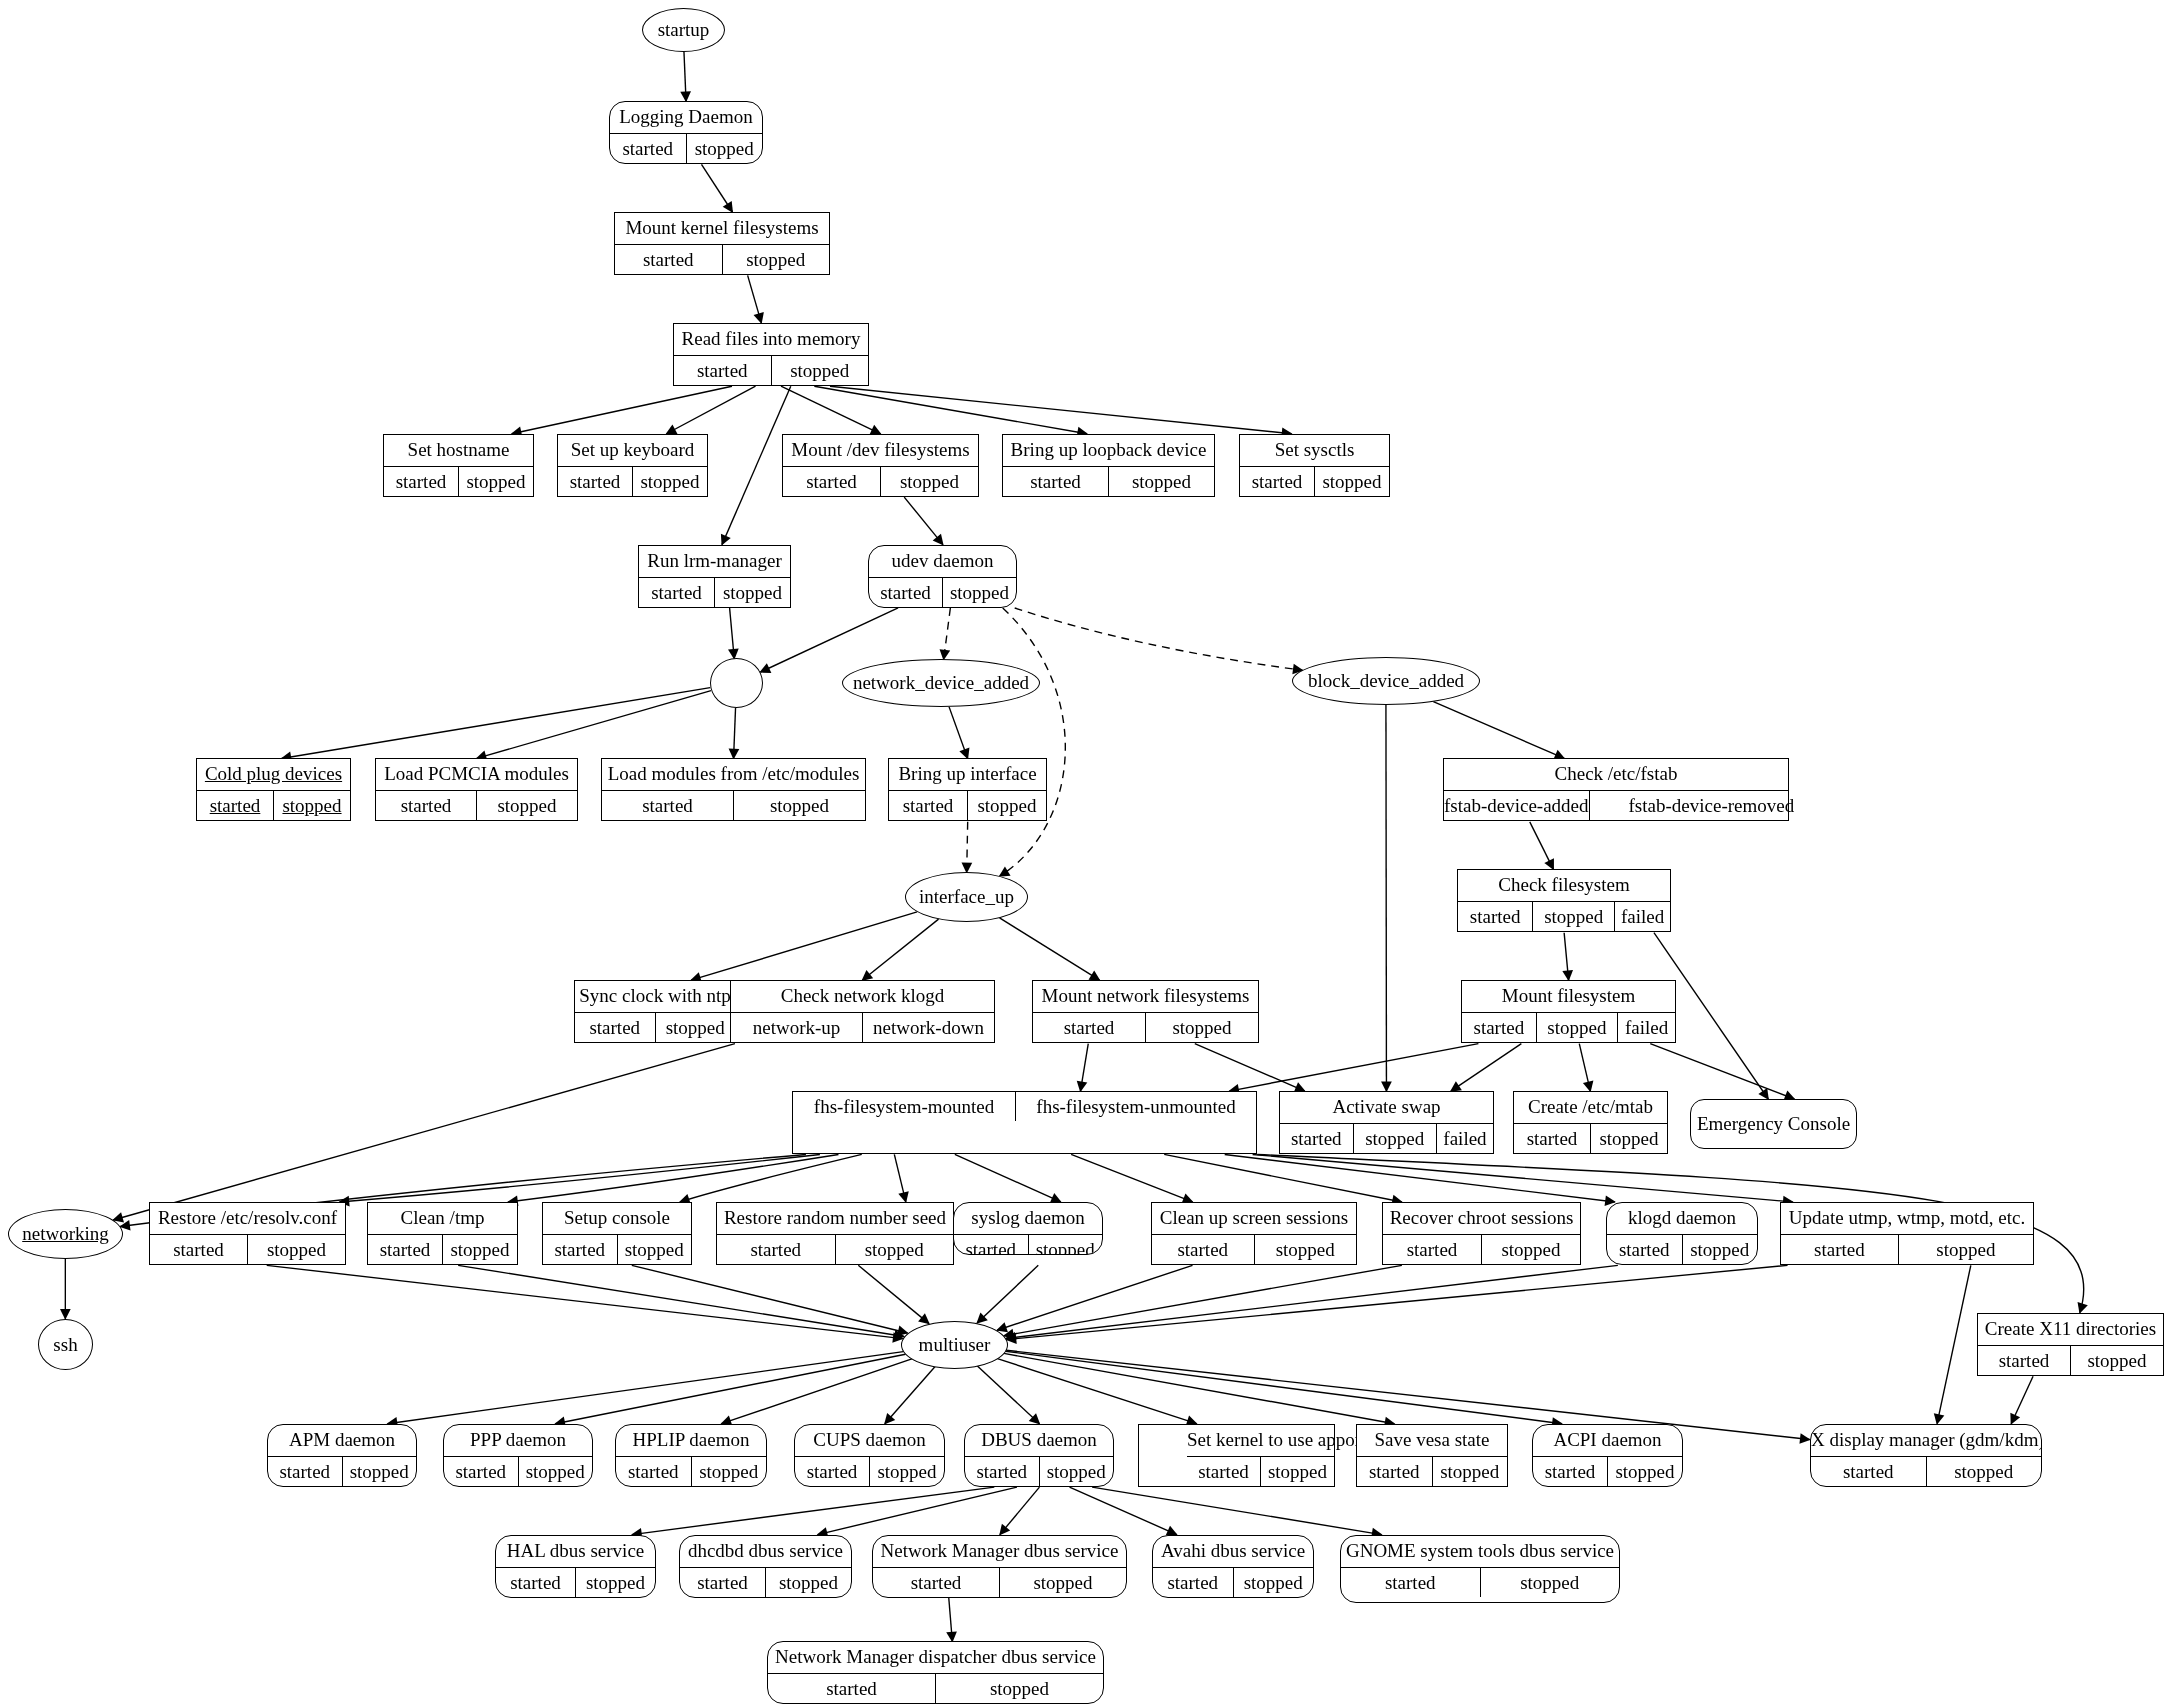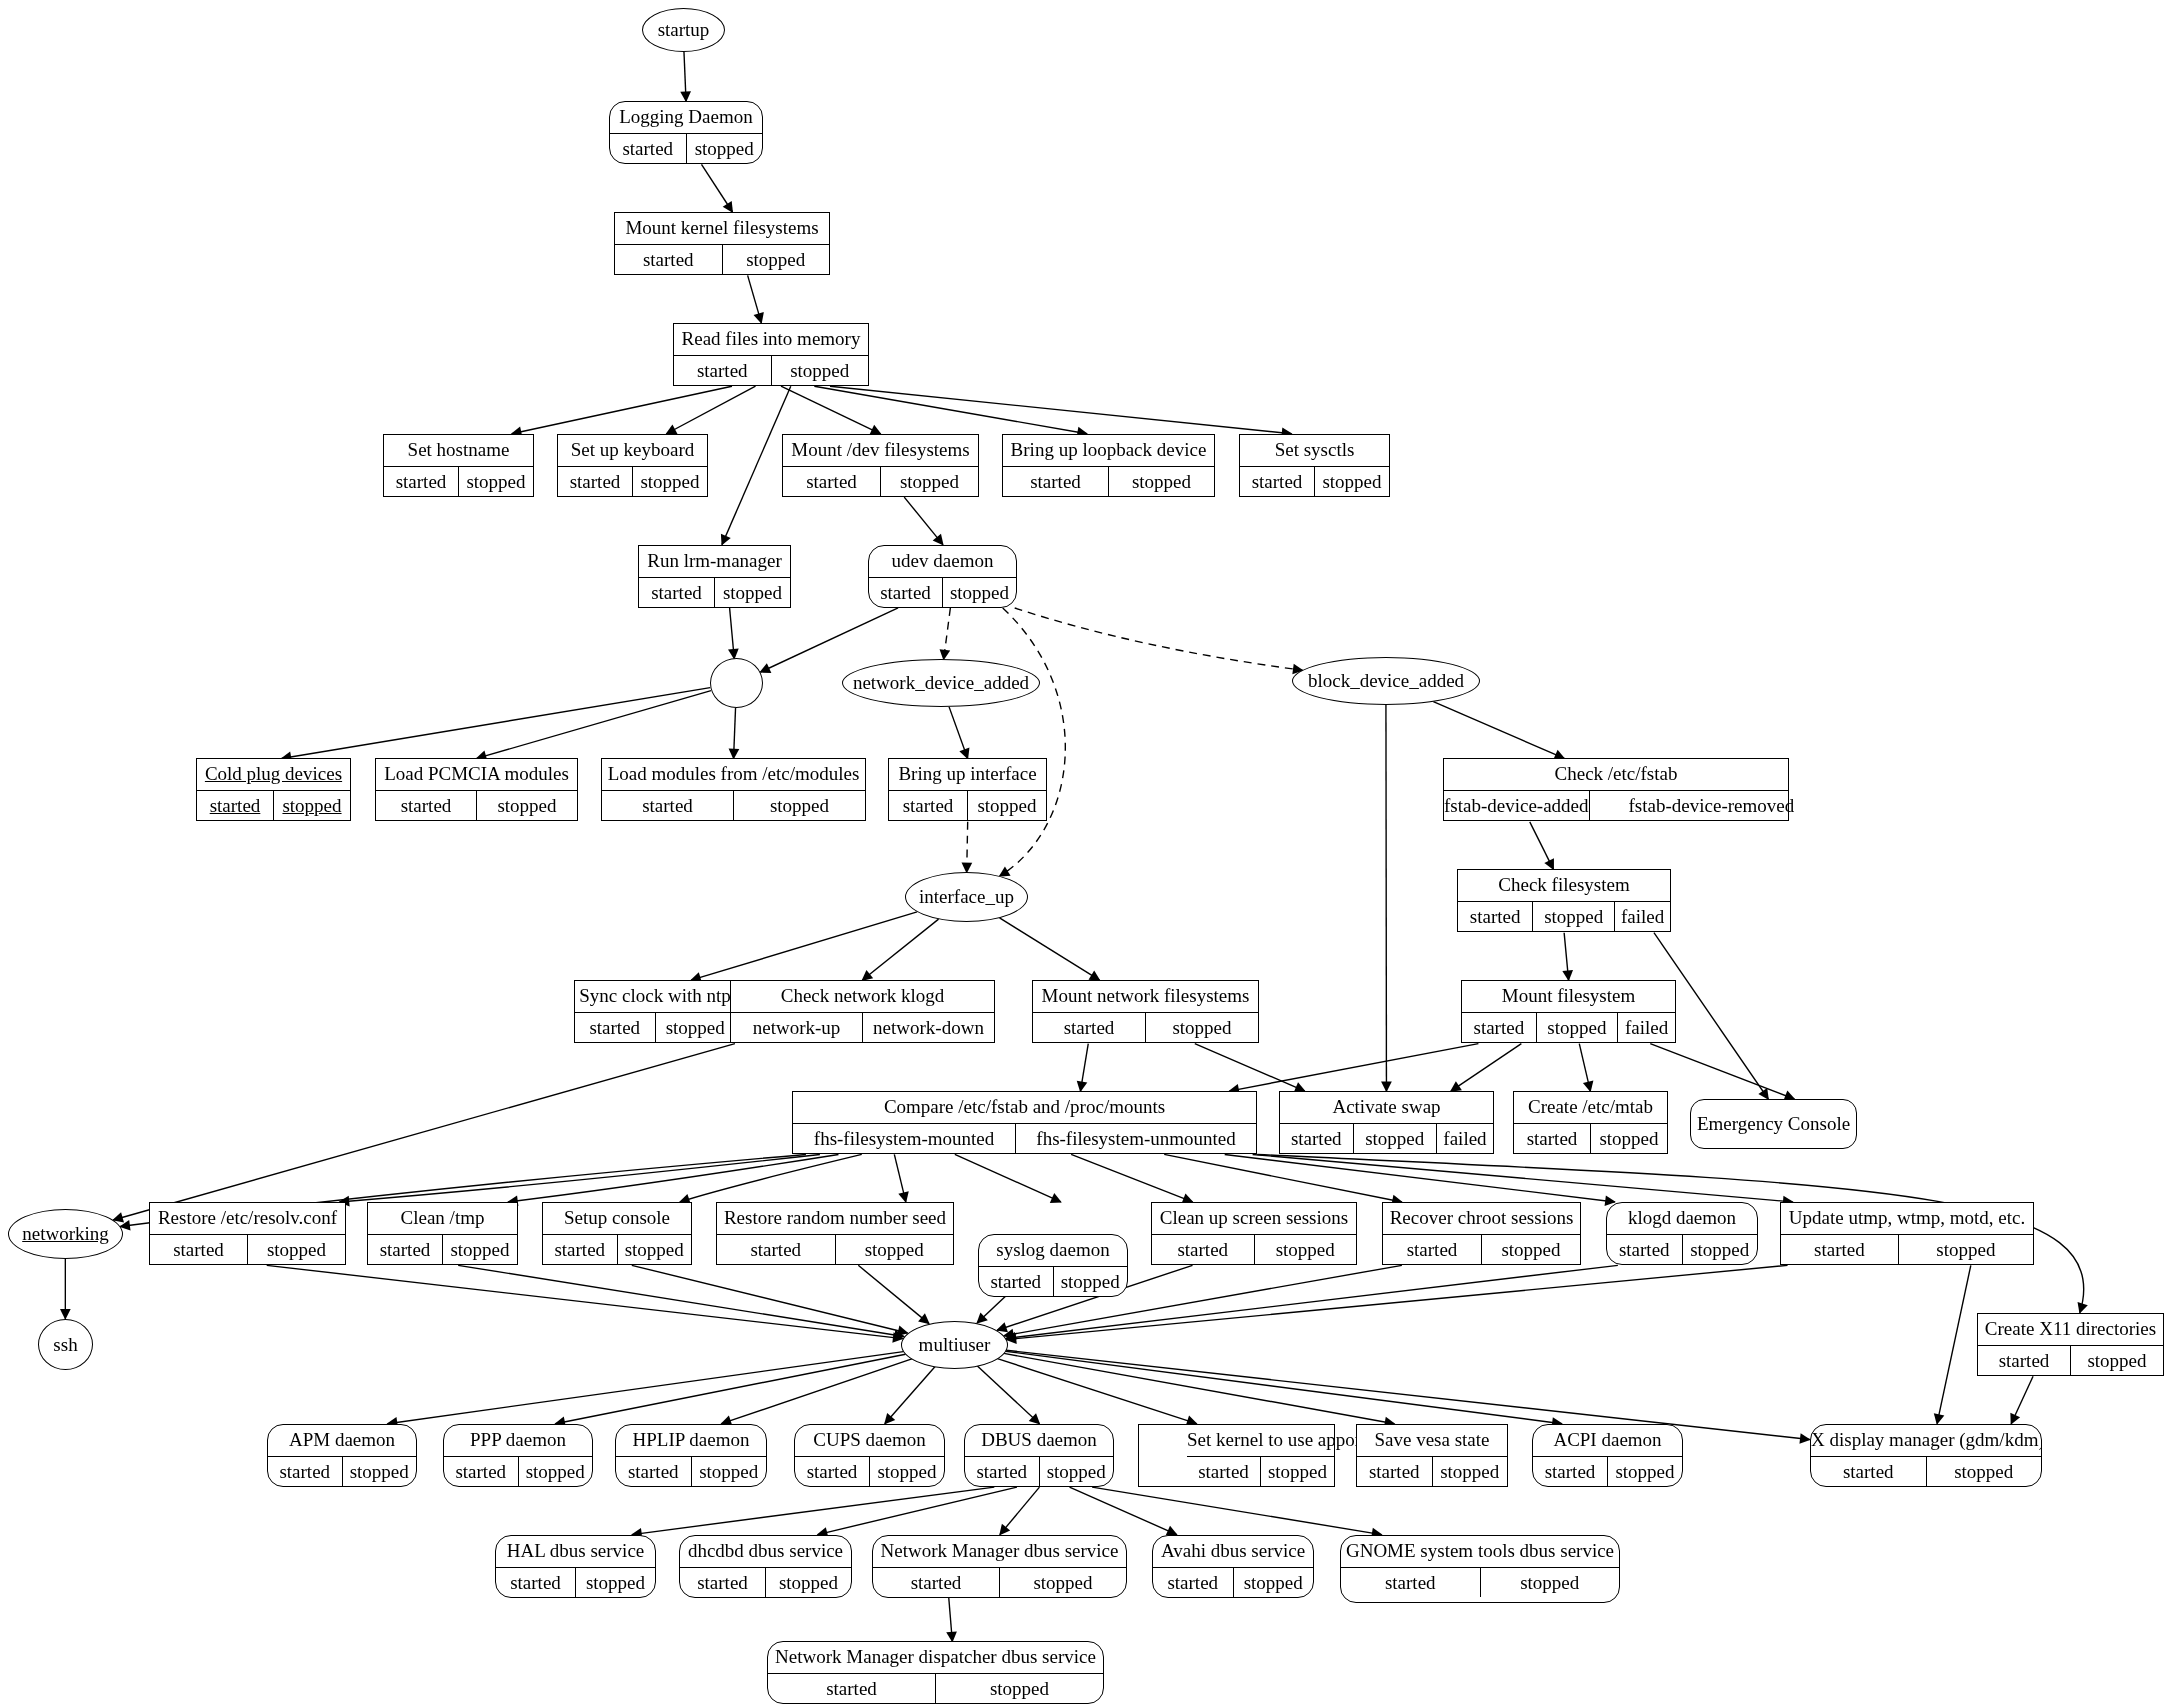--- a/index.html
+++ b/index.html
@@ -247,21 +247,20 @@
       </div>
       <div class="node record " style="left: 1461px; top: 980px; width: 215px; height: 63px;">
         <div class="title">Mount filesystem</div>
         <div class="cells">
           <span style="flex-grow: 1.1; flex-basis: 0px;">started</span>
           <span style="flex-grow: 1.2; flex-basis: 0px;">stopped</span>
           <span style="flex-grow: 0.85; flex-basis: 0px;">failed</span>
         </div>
       </div>
       <div class="node record " style="left: 792px; top: 1091px; width: 465px; height: 63px;">
-        <div class="title">Compare /etc/fstab and /proc/mounts</div>
         <div class="cells">
           <span style="flex-grow: 1; flex-basis: 0px;">fhs-filesystem-mounted</span>
           <span style="flex-grow: 1.08; flex-basis: 0px;">fhs-filesystem-unmounted</span>
         </div>
       </div>
       <div class="node record " style="left: 1279px; top: 1091px; width: 215px; height: 63px;">
         <div class="title">Activate swap</div>
         <div class="cells">
           <span style="flex-grow: 1.1; flex-basis: 0px;">started</span>
           <span style="flex-grow: 1.25; flex-basis: 0px;">stopped</span>
@@ -298,21 +297,21 @@
           <span style="flex-grow: 1; flex-basis: 0px;">stopped</span>
         </div>
       </div>
       <div class="node record " style="left: 716px; top: 1202px; width: 238px; height: 63px;">
         <div class="title">Restore random number seed</div>
         <div class="cells">
           <span style="flex-grow: 1; flex-basis: 0px;">started</span>
           <span style="flex-grow: 1; flex-basis: 0px;">stopped</span>
         </div>
       </div>
-      <div class="node record mrecord" style="left: 978px; top: 1202px; width: 150px; height: 63px; margin-top: 32px;">
+      <div class="node record mrecord" style="left: 953px; top: 1202px; width: 150px; height: 53px;">
         <div class="title">syslog daemon</div>
         <div class="cells">
           <span style="flex-grow: 1; flex-basis: 0px;">started</span>
           <span style="flex-grow: 1; flex-basis: 0px;">stopped</span>
         </div>
       </div>
       <div class="node record " style="left: 1151px; top: 1202px; width: 206px; height: 63px;">
         <div class="title">Clean up screen sessions</div>
         <div class="cells">
           <span style="flex-grow: 1; flex-basis: 0px;">started</span>

